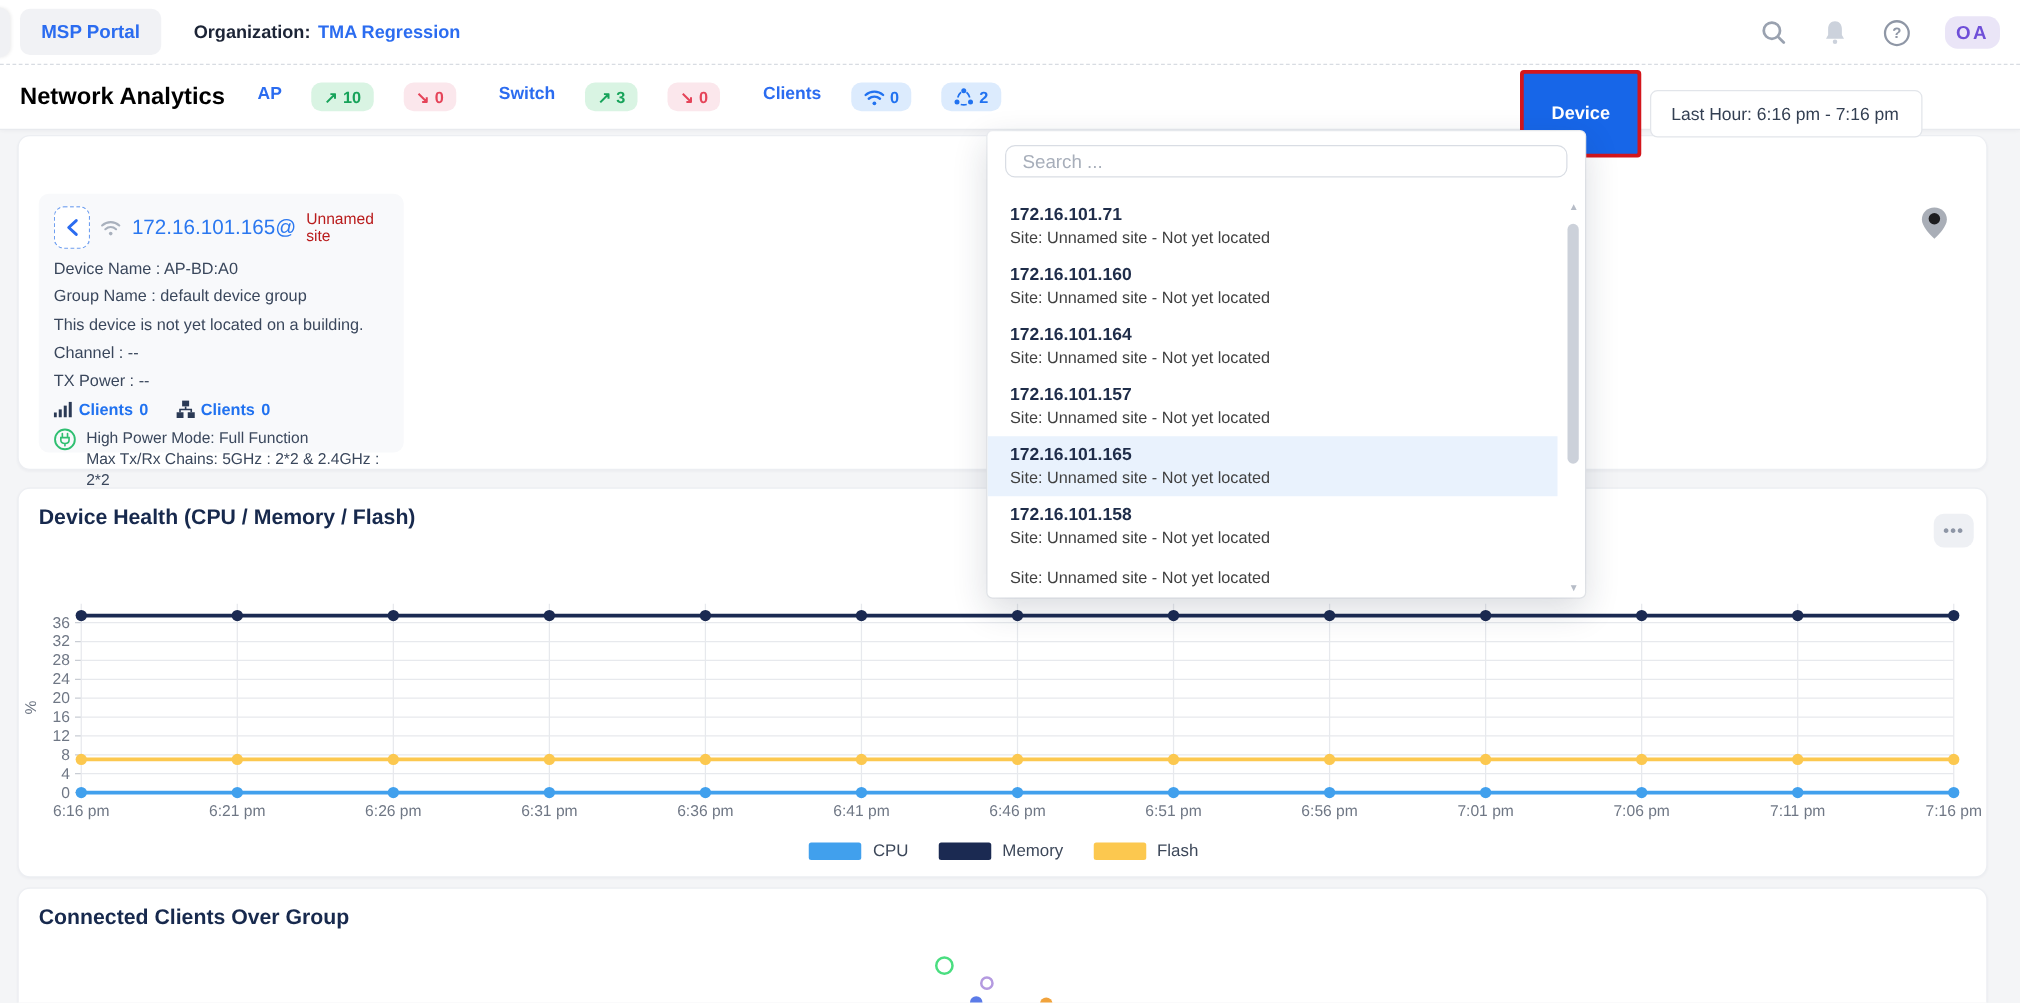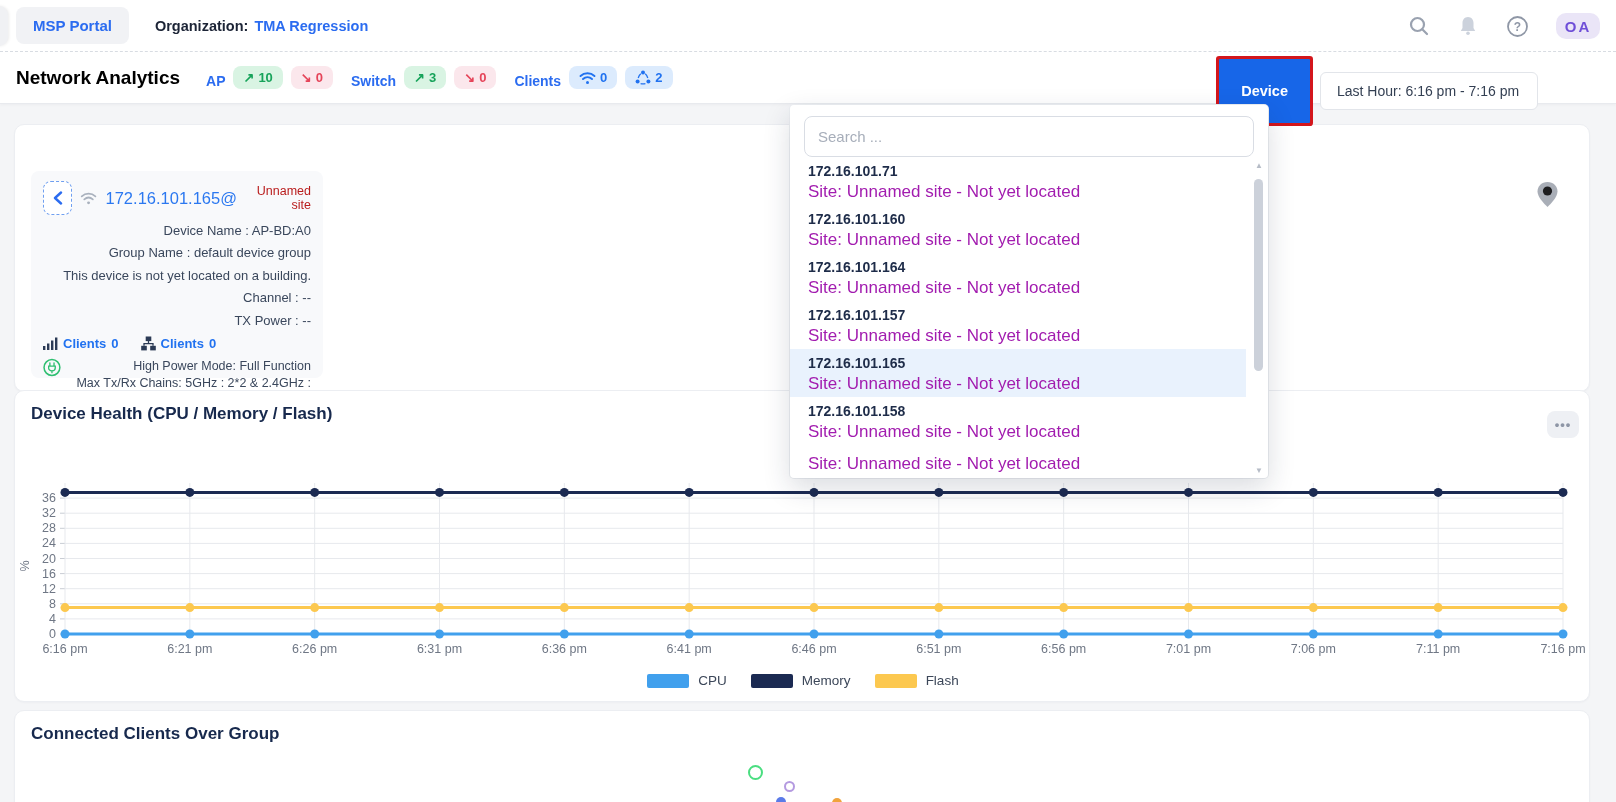--- a/index.html
+++ b/index.html
@@ -20,38 +20,38 @@
   .icon-btn { background:none; border:none; cursor:pointer; display:flex; align-items:center; }
   .avatar { width:44px; height:26px; background:#eae5f7; border-radius:10px; color:#6f4fd8;
             font-weight:bold; font-size:15px; display:flex; align-items:center; justify-content:center;
             letter-spacing:2px; cursor:pointer; }
 
   
   .toolbar { position:absolute; left:0; top:52px; width:100%; height:52px; background:#fff;
              border-bottom:1px solid #e8eaee; box-shadow:0 1px 3px rgba(20,30,50,.04);
              display:flex; align-items:center; z-index:20; }
   .page-title { margin-left:16px; font-size:19px; font-weight:bold; color:#000000; }
-  .stats { display:flex; align-items:flex-end; gap:8px; margin-left:26px; }
+  .stats { display:flex; align-items:flex-start; gap:24px; margin-left:26px; }
   .stat-label { color:#2b6cf0; font-weight:bold; font-size:14px; }
   .pill { display:inline-flex; align-items:center; gap:4px; border-radius:8px; padding:4px 10px;
           font-size:13px; font-weight:bold; cursor:pointer; }
   .pill.up   { background:#d9f4e3; color:#17a35a; }
   .pill.down { background:#fbe7ec; color:#e54459; margin-right:10px; }
   .pill.blue { background:#dcebfd; color:#2172f0; }
   .pill .arrow { font-size:13px; }
   .toolbar-right { position:absolute; right:78px; top:7px; display:flex; align-items:center; gap:10px; }
   .device-btn { background:#1766e8; color:#fff; font-weight:bold; font-size:14.5px; border:none;
                 padding:24px 22px; cursor:pointer; box-shadow:0 0 0 3px #d3161c; border-radius:1px; }
   .time-range { background:#fff; border:1px solid #e2e5ea; border-radius:6px; padding:10px 16px;
                 font-size:14px; color:#333f52; width:218px; text-align:left; cursor:pointer; }
 
   
   .panel { position:absolute; background:#fff; border:1px solid #eceef2; border-radius:10px;
            box-shadow:0 1px 2px rgba(20,30,50,.03); }
-  .panel1 { left:14px; top:124px; width:1576px; height:268px;text-align:right; }
+  .panel1 { left:14px; top:108px; width:1576px; height:268px; }
   .panel2 { left:14px; top:390px; width:1576px; height:312px; }
   .panel3 { left:14px; top:710px; width:1576px; height:110px; }
   .section-title { position:absolute; left:16px; top:13px; font-size:17px; font-weight:bold; color:#17294d; }
 
   
   .device-card { position:absolute; left:16px; top:46px; width:292px; height:207px;
                  background:#f8f9fb; border-radius:8px; padding:10px 12px; }
   .dc-head { display:flex; align-items:center; gap:8px; }
   .back-btn { width:34px; height:34px; border:1.5px dashed #6f9ff0; border-radius:8px; background:#fff;
               color:#2b6cf0; font-size:15px; font-weight:bold; cursor:pointer;
@@ -62,29 +62,29 @@
   .dc-clients { display:flex; align-items:center; gap:6px; margin-top:8px; font-size:13px; }
   .dc-clients .cl { color:#2172f0; font-weight:bold; cursor:pointer; display:flex; align-items:center; gap:5px; }
   .dc-clients .gap { width:10px; }
   .dc-power { display:flex; gap:8px; margin-top:7px; font-size:12.5px; color:#3a475c; line-height:17px; }
   .pin-wrap { position:absolute; right:30px; top:56px; }
 
   
   .dropdown { position:absolute; left:790px; top:105px; width:478px; height:373px; background:#fff;
               border-radius:4px; box-shadow:0 10px 28px rgba(25,35,60,.16), 0 0 0 1px #eef0f3;
               z-index:40; overflow:hidden; }
-  .dd-search { display:block; margin:11px 14px 0 14px; width:450px; height:41px; border:1px solid #d9dde4;
+  .dd-search { display:block; margin:11px 14px 0 14px; width:450px; height:26px; border:1px solid #d9dde4;
                border-radius:8px; padding:0 13px; font-size:15px; color:#333f52;
                font-family:"Liberation Sans", sans-serif; outline:none; }
   .dd-search::placeholder { color:#a7aeba; }
   .dd-list { position:absolute; left:0; top:52px; width:456px; }
   .dd-item { padding:6px 0 6px 18px; height:48px; cursor:pointer; }
   .dd-item.sel { background:#e9f2fd; }
   .dd-ip { font-size:14px; font-weight:bold; color:#1e2c49; }
-  .dd-site { font-size:17px; color:#a21caf; margin-top:3px; }
+  .dd-site { font-size:13px; color:#404040; margin-top:3px; }
   .dd-scroll-track { position:absolute; right:5px; top:68px; width:9px; height:294px; }
   .dd-scroll-thumb { position:absolute; right:0; top:6px; width:9px; height:192px;
                      background:#ccd1da; border-radius:5px; cursor:grab; }
   .dd-arrow { position:absolute; right:5px; font-size:8px; color:#b6bcc7; cursor:pointer; }
   .dd-arrow.up { top:56px; } .dd-arrow.down { bottom:3px; }
 
   
   .menu-dots { position:absolute; right:10px; top:20px; width:32px; height:27px; border:none;
                background:#eef0f4; border-radius:8px; color:#8e96a6; font-weight:bold;
                letter-spacing:1px; font-size:13px; cursor:pointer; }

